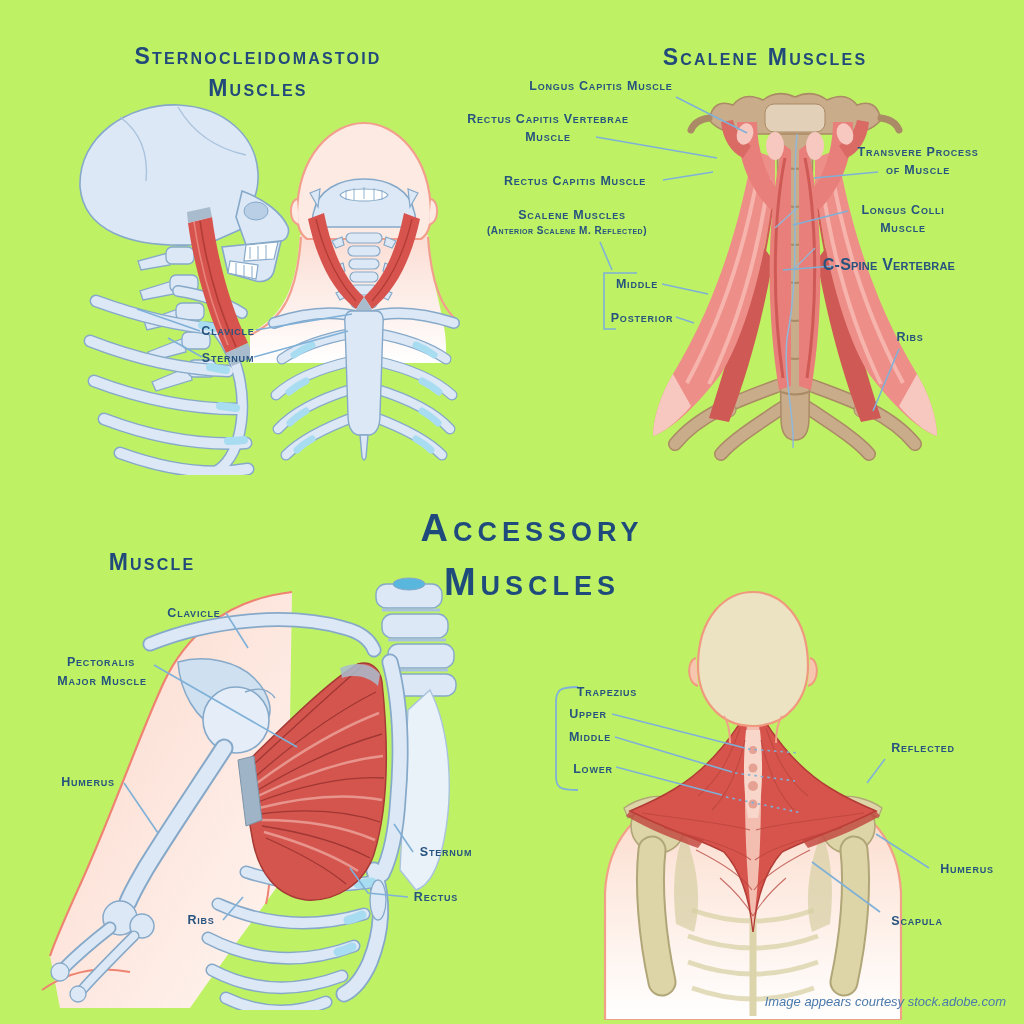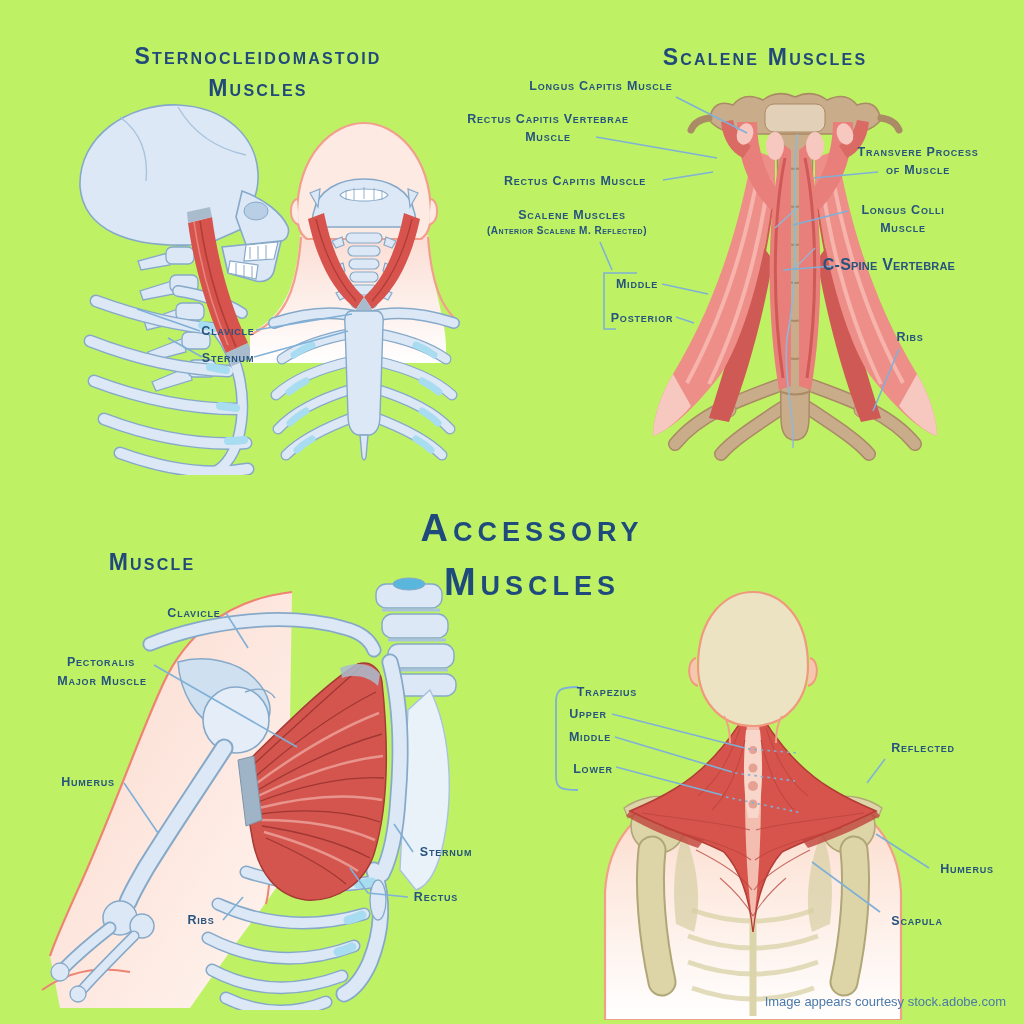--- a/index.html
+++ b/index.html
@@ -10,21 +10,21 @@
        font-variant:small-caps;font-weight:600;font-size:12.5px;letter-spacing:.8px;
        color:#27537f;text-align:center;}
   .lbl-sm{font-size:10px;letter-spacing:.5px;}
   .lbl-cond{font-size:16px;letter-spacing:.2px;}
   .ptitle{position:absolute;transform:translate(-50%,-50%);white-space:nowrap;
        font-variant:small-caps;font-weight:600;font-size:23px;letter-spacing:2.2px;
        color:#21497a;}
   .mtitle{position:absolute;transform:translate(-50%,-50%);white-space:nowrap;
        font-variant:small-caps;font-weight:600;font-size:38px;letter-spacing:5px;
        color:#1f4b7c;}
-  .attrib{position:absolute;font-weight:500;font-size:13px;
+  .attrib{position:absolute;font-style:italic;font-weight:500;font-size:13px;
        color:#4a79ab;white-space:nowrap;}
   svg{display:block;}
 </style>
 </head>
 <body>
 
 <div id="canvas">
 
   <svg class="illus" style="left:50px;top:95px;width:410px;height:380px" viewBox="0 0 410 380">
     <defs>

